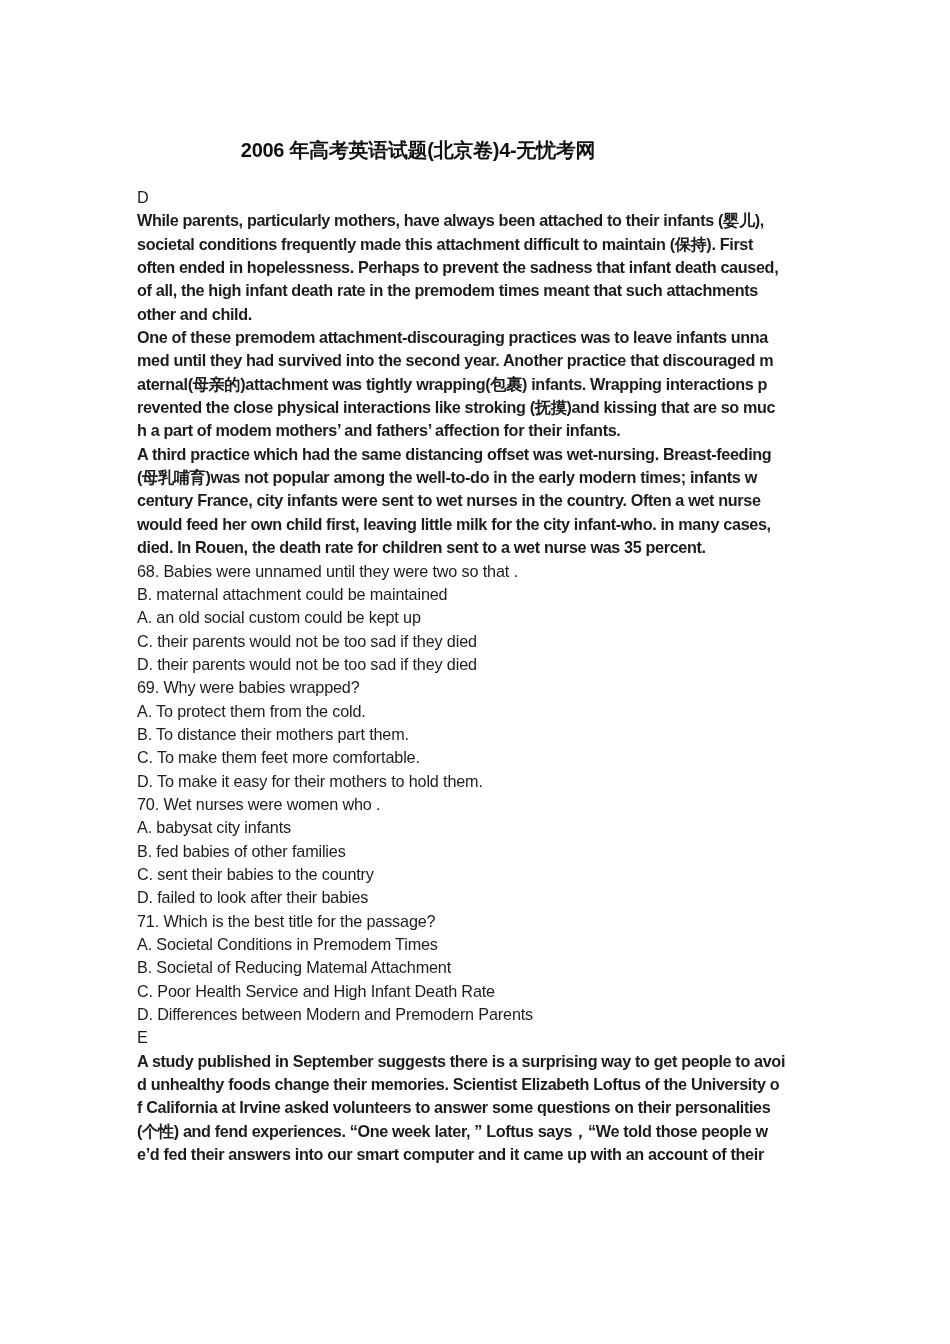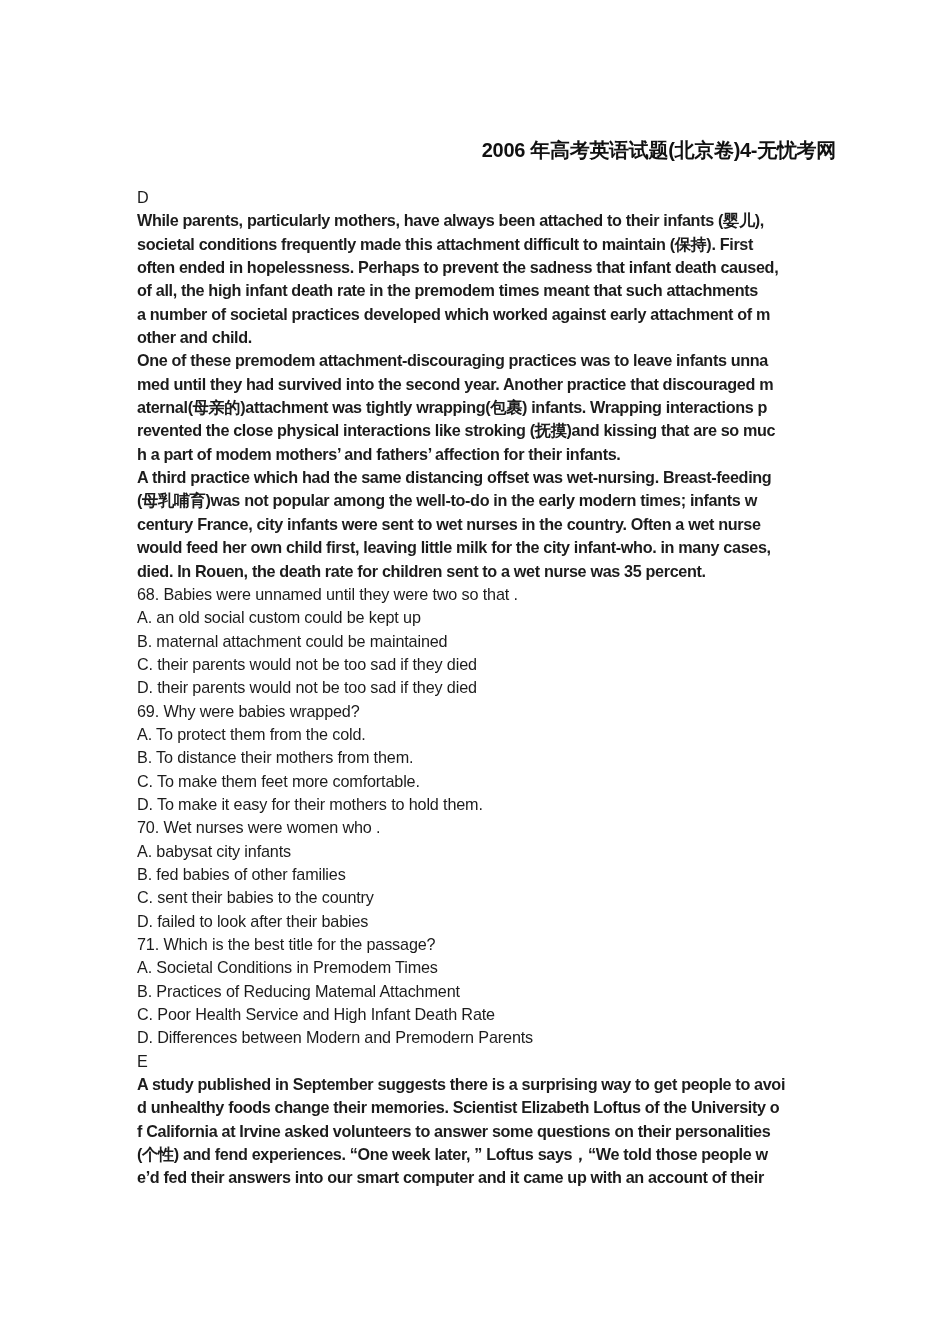--- a/index.html
+++ b/index.html
@@ -21,21 +21,21 @@
       top: 0;
       width: 950px;
       height: 1344px;
       background: #ffffff;
     }
     .doc-title {
       position: absolute;
       left: 0;
       width: 836px;
       top: 137px;
-      text-align: right;
+      text-align: center;
       font-weight: bold;
       font-size: 20px;
       line-height: 26px;
       color: #111111;
       letter-spacing: -0.3px;
     }
     .body {
       position: absolute;
       left: 137px;
       top: 186px;
@@ -59,50 +59,49 @@
 
 <div class="page">
   <div class="doc-title">2006 年高考英语试题(北京卷)4-无忧考网</div>
 
   <div class="body">
     <div class="line">D</div>
     <div class="line para-line">While parents, particularly mothers, have always been attached to their infants (婴儿),</div>
     <div class="line para-line"> societal conditions frequently made this attachment difficult to maintain (保持). First</div>
     <div class="line para-line">often ended in hopelessness. Perhaps to prevent the sadness that infant death caused,</div>
     <div class="line para-line">of all, the high infant death rate in the premodem times meant that such attachments</div>
-    <div class="line para-line">a number of societal practices developed which worked against early attachment of m</div>
     <div class="line para-line">other and child.</div>
     <div class="line para-line">One of these premodem attachment-discouraging practices was to leave infants unna</div>
     <div class="line para-line">med until they had survived into the second year. Another practice that discouraged m</div>
     <div class="line para-line">aternal(母亲的)attachment was tightly wrapping(包裹) infants. Wrapping interactions p</div>
     <div class="line para-line">revented the close physical interactions like stroking (抚摸)and kissing that are so muc</div>
     <div class="line para-line">h a part of modem mothers’ and fathers’ affection for their infants.</div>
     <div class="line para-line">A third practice which had the same distancing offset was wet-nursing. Breast-feeding</div>
     <div class="line para-line">(母乳哺育)was not popular among the well-to-do in the early modern times; infants w</div>
     <div class="line para-line">century France, city infants were sent to wet nurses in the country. Often a wet nurse</div>
     <div class="line para-line">would feed her own child first, leaving little milk for the city infant-who. in many cases,</div>
     <div class="line para-line">died. In Rouen, the death rate for children sent to a wet nurse was 35 percent.</div>
     <div class="line">68. Babies were unnamed until they were two so that .</div>
+    <div class="line">B. maternal attachment could be maintained</div>
     <div class="line">A. an old social custom could be kept up</div>
-    <div class="line">B. maternal attachment could be maintained</div>
     <div class="line">C. their parents would not be too sad if they died</div>
     <div class="line">D. their parents would not be too sad if they died</div>
     <div class="line">69. Why were babies wrapped?</div>
     <div class="line">A. To protect them from the cold.</div>
-    <div class="line">B. To distance their mothers from them.</div>
+    <div class="line">B. To distance their mothers part them.</div>
     <div class="line">C. To make them feet more comfortable.</div>
     <div class="line">D. To make it easy for their mothers to hold them.</div>
     <div class="line">70. Wet nurses were women who .</div>
     <div class="line">A. babysat city infants</div>
     <div class="line">B. fed babies of other families</div>
     <div class="line">C. sent their babies to the country</div>
     <div class="line">D. failed to look after their babies</div>
     <div class="line">71. Which is the best title for the passage?</div>
     <div class="line">A. Societal Conditions in Premodem Times</div>
-    <div class="line">B. Practices of Reducing Matemal Attachment</div>
+    <div class="line">B. Societal of Reducing Matemal Attachment</div>
     <div class="line">C. Poor Health Service and High Infant Death Rate</div>
     <div class="line">D. Differences between Modern and Premodern Parents</div>
     <div class="line">E</div>
     <div class="line para-line">A study published in September suggests there is a surprising way to get people to avoi</div>
     <div class="line para-line">d unhealthy foods change their memories. Scientist Elizabeth Loftus of the University o</div>
     <div class="line para-line">f California at Irvine asked volunteers to answer some questions on their personalities</div>
     <div class="line para-line">(个性) and fend experiences. “One week later, ” Loftus says，“We told those people w</div>
     <div class="line para-line">e’d fed their answers into our smart computer and it came up with an account of their</div>
   </div>
 </div>

